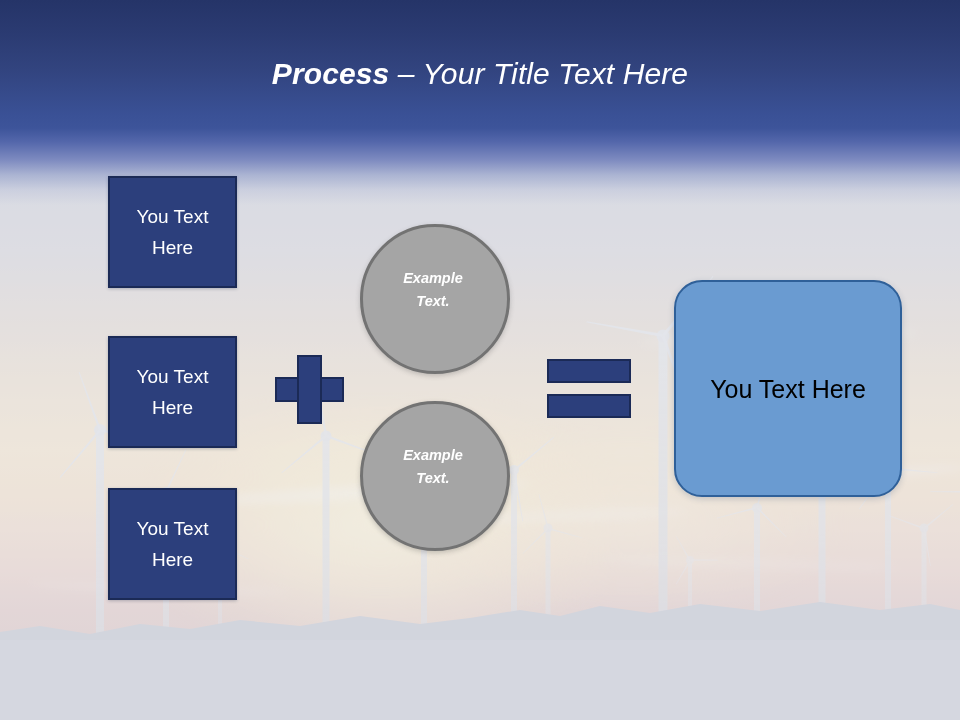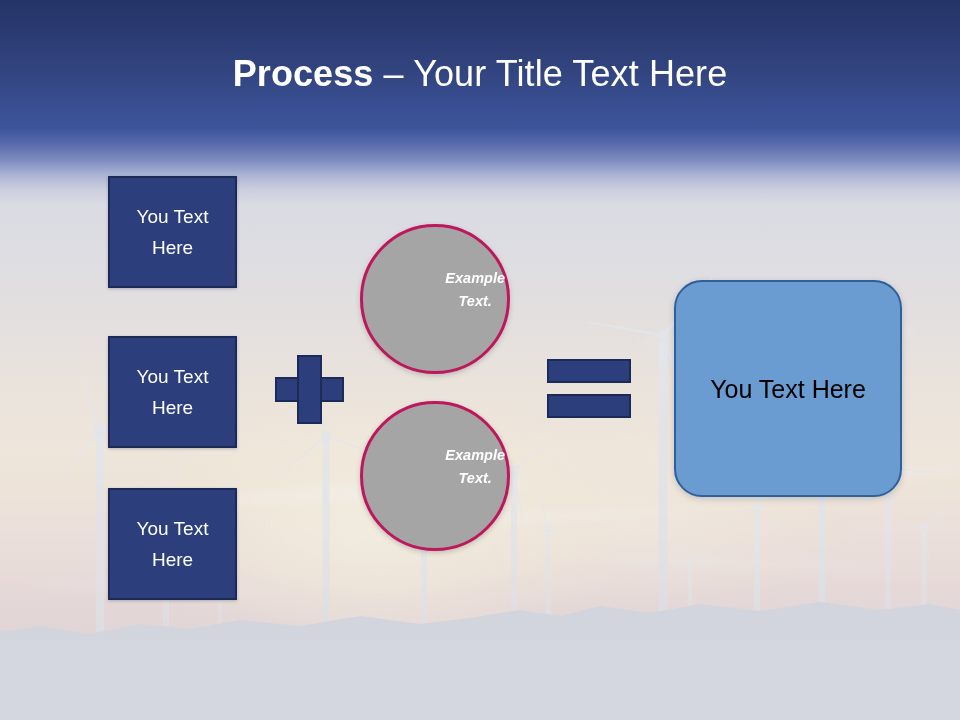--- a/index.html
+++ b/index.html
@@ -149,24 +149,25 @@
         rgba(186,193,217,0.45) 190px,
         rgba(200,206,224,0.0) 205px);
     pointer-events: none;
   }
   .title {
     position: absolute;
     left: 0; right: 0;
     top: 52px;
     text-align: center;
     color: #ffffff;
-    font-size: 36px;
+    font-size: 30px;
     line-height: 44px;
     letter-spacing: 0.1px;
     white-space: nowrap;
+    font-style: italic;
   }
   .title .strong { font-weight: bold; }
   .title .rest   { font-weight: normal; }
 
   
   .navy-box {
     position: absolute;
     width: 129px;
     height: 112px;
     background: #2c3f7c;
@@ -209,25 +210,25 @@
     background: #2c3f7c;
   }
 
   
   .circle {
     position: absolute;
     width: 150px;
     height: 150px;
     border-radius: 50%;
     background: #a5a5a5;
-    border: 3px solid #be185d;
+    border: 3px solid #737373;
     box-sizing: border-box;
     display: flex;
     align-items: center;
-    justify-content: flex-end;
+    justify-content: center;
     box-shadow: 0 2px 5px rgba(60,60,60,0.25);
   }
   .circle .ctext {
     color: #ffffff;
     font-size: 14.5px;
     line-height: 23px;
     font-weight: bold;
     font-style: italic;
     text-align: center;
     transform: translate(-2px, -9px);

